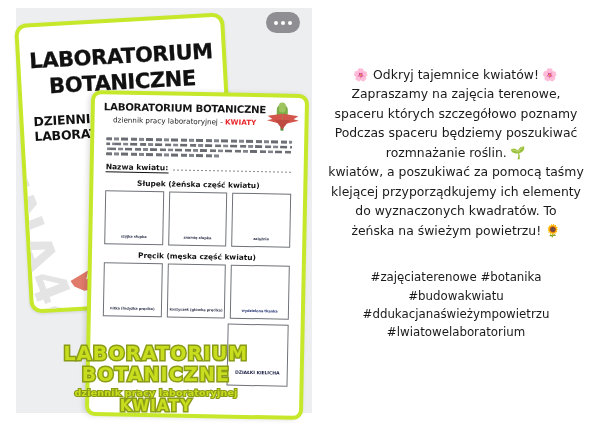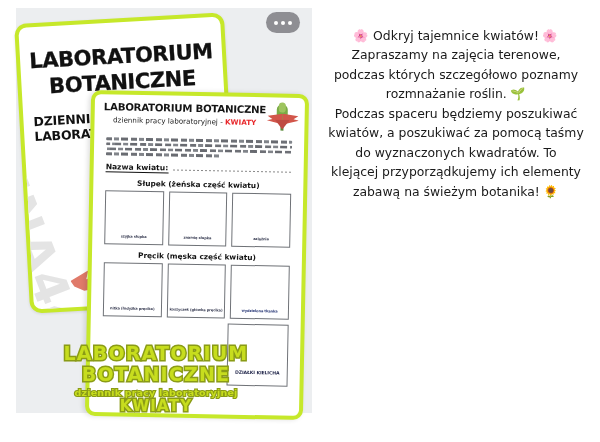--- a/index.html
+++ b/index.html
@@ -211,20 +211,21 @@
   .ot-3 { font-size: 9.5px; margin-top: 4px; -webkit-text-stroke-width: 2.2px; letter-spacing: 0.2px; }
   .ot-4 { font-size: 15px; margin-top: 2px; }
 
   
   .caption {
     flex: 1;
     padding: 26px 14px 0 14px;
     display: flex;
     flex-direction: column;
     align-items: center;
+    margin-top: 39px;
   }
   .cap-body {
     font-family: "DejaVu Sans", sans-serif;
     font-size: 12.4px;
     line-height: 1.57;
     color: #1a1a1a;
     text-align: center;
     max-width: 272px;
   }
   .cap-hash {
@@ -332,24 +333,30 @@
       <span class="ot-line ot-2">BOTANICZNE</span>
       <span class="ot-line ot-3">dziennik pracy laboratoryjnej</span>
       <span class="ot-line ot-4">KWIATY</span>
     </div>
   </div>
 
   <div class="caption">
     <div class="cap-body">
       <div>🌸 Odkryj tajemnice kwiatów! 🌸</div>
       <div>Zapraszamy na zajęcia terenowe,</div>
-      <div>podczas których szczegółowo poznamy</div>
+      <div>spaceru których szczegółowo poznamy</div>
+      <div>Podczas spaceru będziemy poszukiwać</div>
       <div>rozmnażanie roślin. 🌱</div>
-      <div>Podczas spaceru będziemy poszukiwać</div>
       <div>kwiatów, a poszukiwać za pomocą taśmy</div>
+      <div>klejącej przyporządkujemy ich elementy</div>
       <div>do wyznaczonych kwadratów. To</div>
-      <div>klejącej przyporządkujemy ich elementy</div>
-      <div>zabawą na świeżym botanika! 🌻</div>
-    </div>
-
+      <div>żeńska na świeżym powietrzu! 🌻</div>
+    </div>
+
+    <div class="cap-hash">
+      <div>#zajęciaterenowe #botanika</div>
+      <div>#budowakwiatu</div>
+      <div>#ddukacjanaświeżympowietrzu</div>
+      <div>#lwiatowelaboratorium</div>
+    </div>
   </div>
 
 </div>
 
 </body></html>

